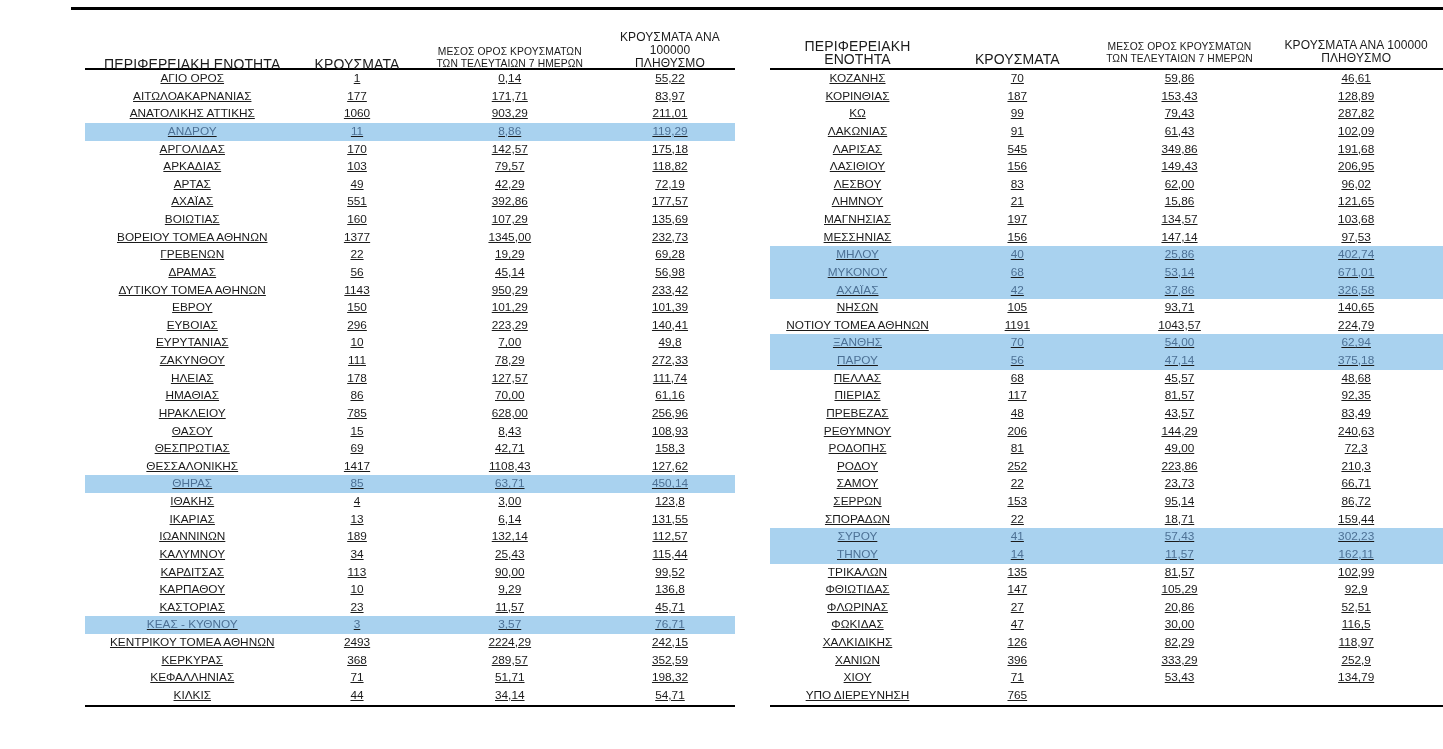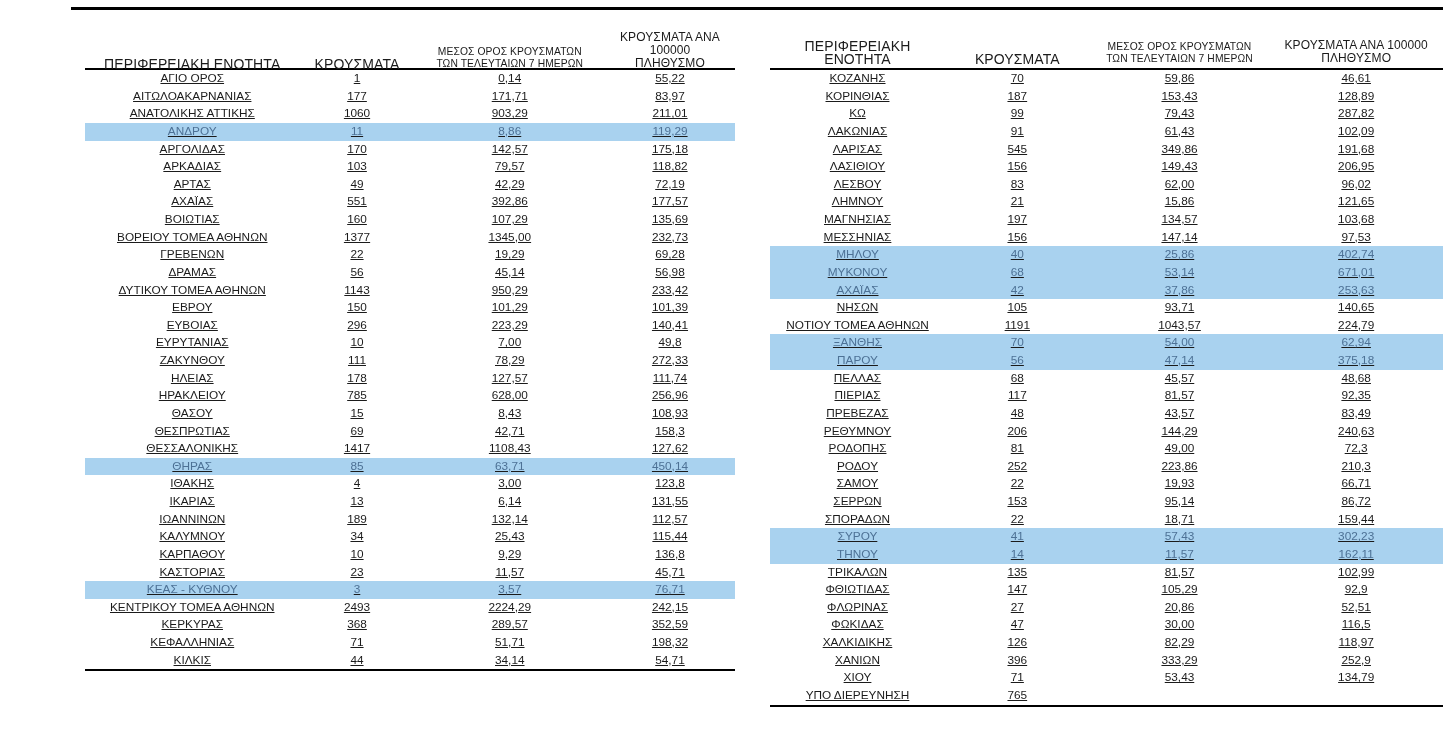--- a/index.html
+++ b/index.html
@@ -167,20 +167,26 @@
         <div class="td">78,29</div>
         <div class="td">272,33</div>
       </div>
       <div class="tr">
         <div class="td">ΗΛΕΙΑΣ</div>
         <div class="td">178</div>
         <div class="td">127,57</div>
         <div class="td">111,74</div>
       </div>
       <div class="tr">
+        <div class="td">ΗΜΑΘΙΑΣ</div>
+        <div class="td">86</div>
+        <div class="td">70,00</div>
+        <div class="td">61,16</div>
+      </div>
+      <div class="tr">
         <div class="td">ΗΡΑΚΛΕΙΟΥ</div>
         <div class="td">785</div>
         <div class="td">628,00</div>
         <div class="td">256,96</div>
       </div>
       <div class="tr">
         <div class="td">ΘΑΣΟΥ</div>
         <div class="td">15</div>
         <div class="td">8,43</div>
         <div class="td">108,93</div>
@@ -219,20 +225,26 @@
         <div class="td">ΙΩΑΝΝΙΝΩΝ</div>
         <div class="td">189</div>
         <div class="td">132,14</div>
         <div class="td">112,57</div>
       </div>
       <div class="tr">
         <div class="td">ΚΑΛΥΜΝΟΥ</div>
         <div class="td">34</div>
         <div class="td">25,43</div>
         <div class="td">115,44</div>
+      </div>
+      <div class="tr">
+        <div class="td">ΚΑΡΔΙΤΣΑΣ</div>
+        <div class="td">113</div>
+        <div class="td">90,00</div>
+        <div class="td">99,52</div>
       </div>
       <div class="tr">
         <div class="td">ΚΑΡΠΑΘΟΥ</div>
         <div class="td">10</div>
         <div class="td">9,29</div>
         <div class="td">136,8</div>
       </div>
       <div class="tr">
         <div class="td">ΚΑΣΤΟΡΙΑΣ</div>
         <div class="td">23</div>
@@ -355,21 +367,21 @@
       <div class="tr hl">
         <div class="td">ΜΥΚΟΝΟΥ</div>
         <div class="td">68</div>
         <div class="td">53,14</div>
         <div class="td">671,01</div>
       </div>
       <div class="tr hl">
         <div class="td">ΑΧΑΪΑΣ</div>
         <div class="td">42</div>
         <div class="td">37,86</div>
-        <div class="td">253,63</div>
+        <div class="td">326,58</div>
       </div>
       <div class="tr">
         <div class="td">ΝΗΣΩΝ</div>
         <div class="td">105</div>
         <div class="td">93,71</div>
         <div class="td">140,65</div>
       </div>
       <div class="tr">
         <div class="td">ΝΟΤΙΟΥ ΤΟΜΕΑ ΑΘΗΝΩΝ</div>
         <div class="td">1191</div>
@@ -420,21 +432,21 @@
       </div>
       <div class="tr">
         <div class="td">ΡΟΔΟΥ</div>
         <div class="td">252</div>
         <div class="td">223,86</div>
         <div class="td">210,3</div>
       </div>
       <div class="tr">
         <div class="td">ΣΑΜΟΥ</div>
         <div class="td">22</div>
-        <div class="td">19,93</div>
+        <div class="td">23,73</div>
         <div class="td">66,71</div>
       </div>
       <div class="tr">
         <div class="td">ΣΕΡΡΩΝ</div>
         <div class="td">153</div>
         <div class="td">95,14</div>
         <div class="td">86,72</div>
       </div>
       <div class="tr">
         <div class="td">ΣΠΟΡΑΔΩΝ</div>

